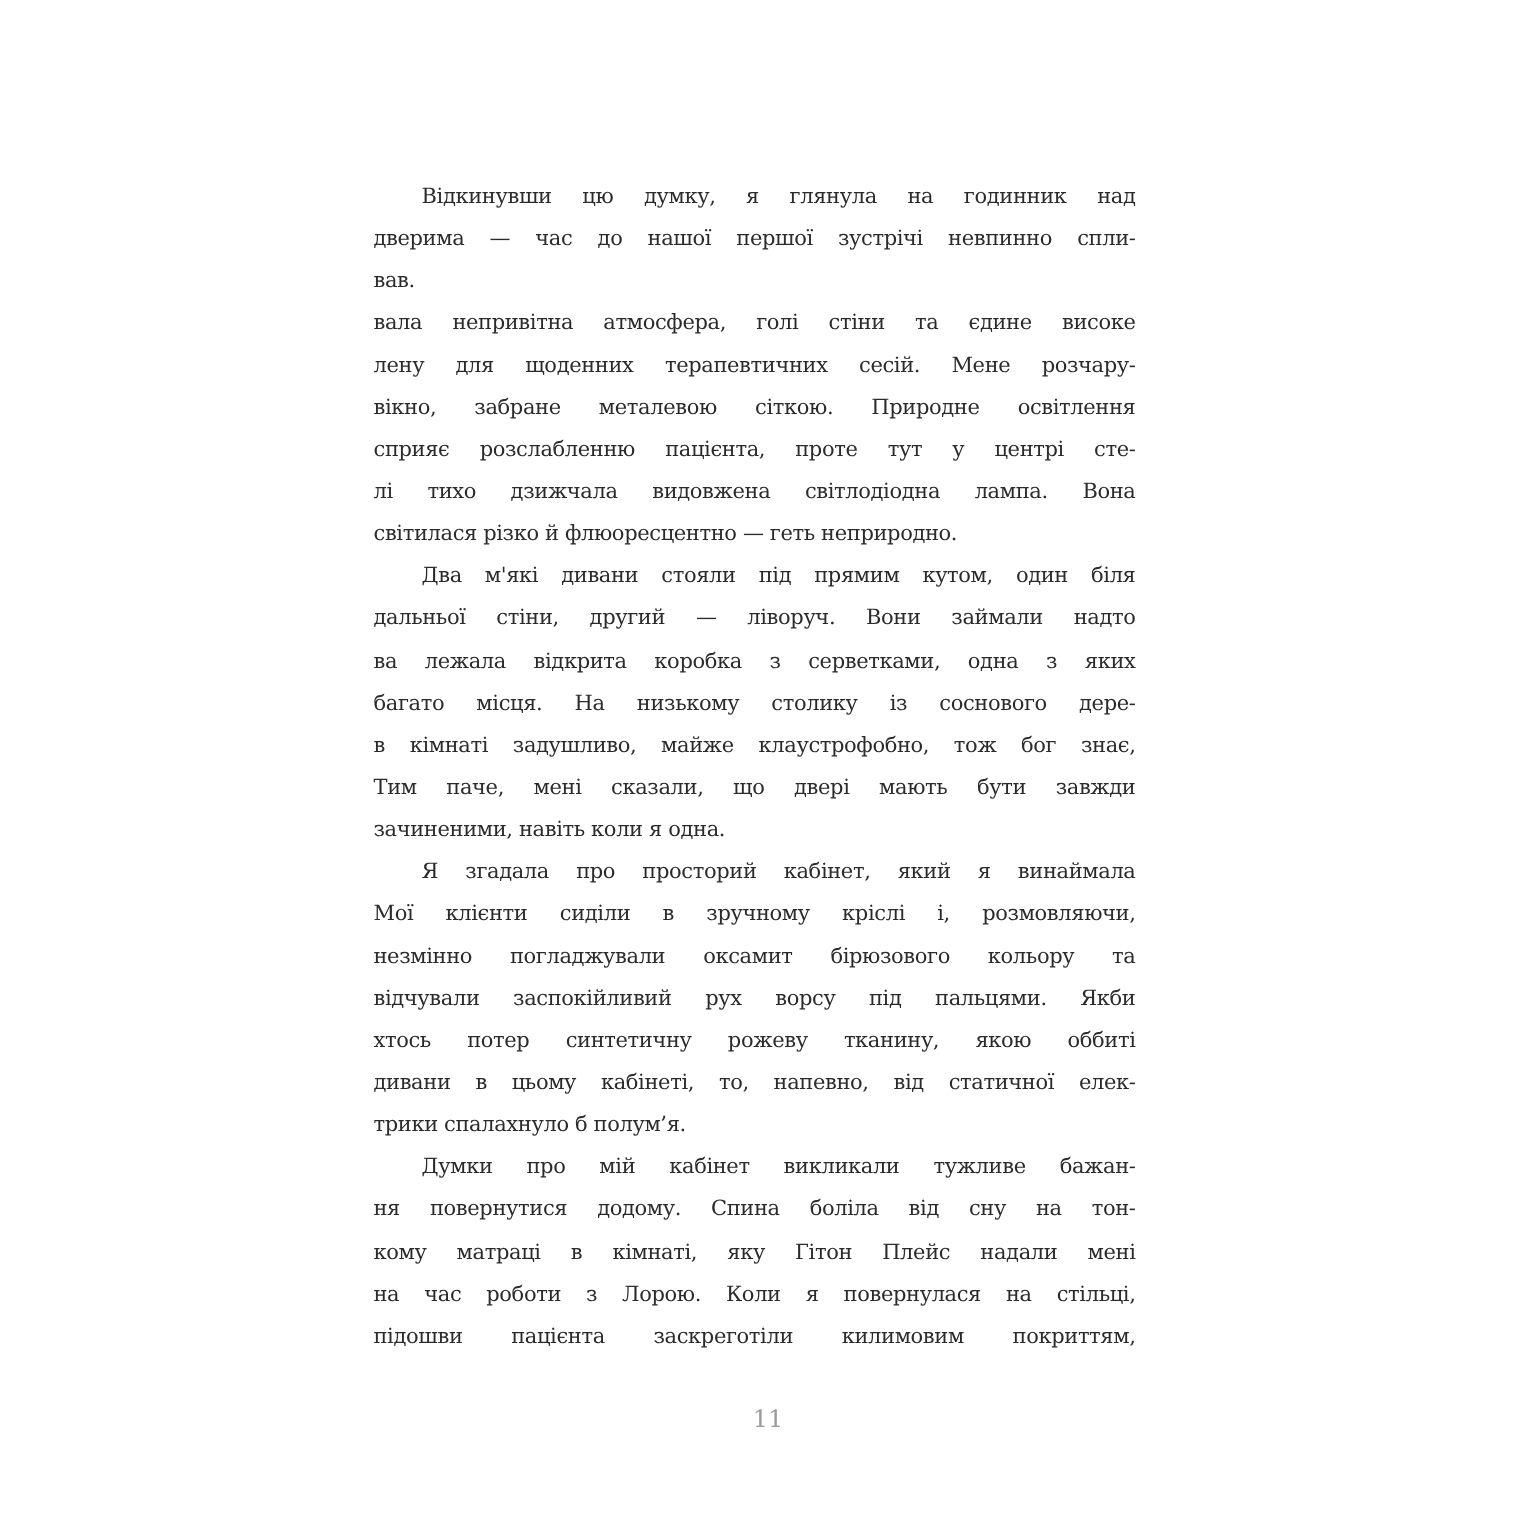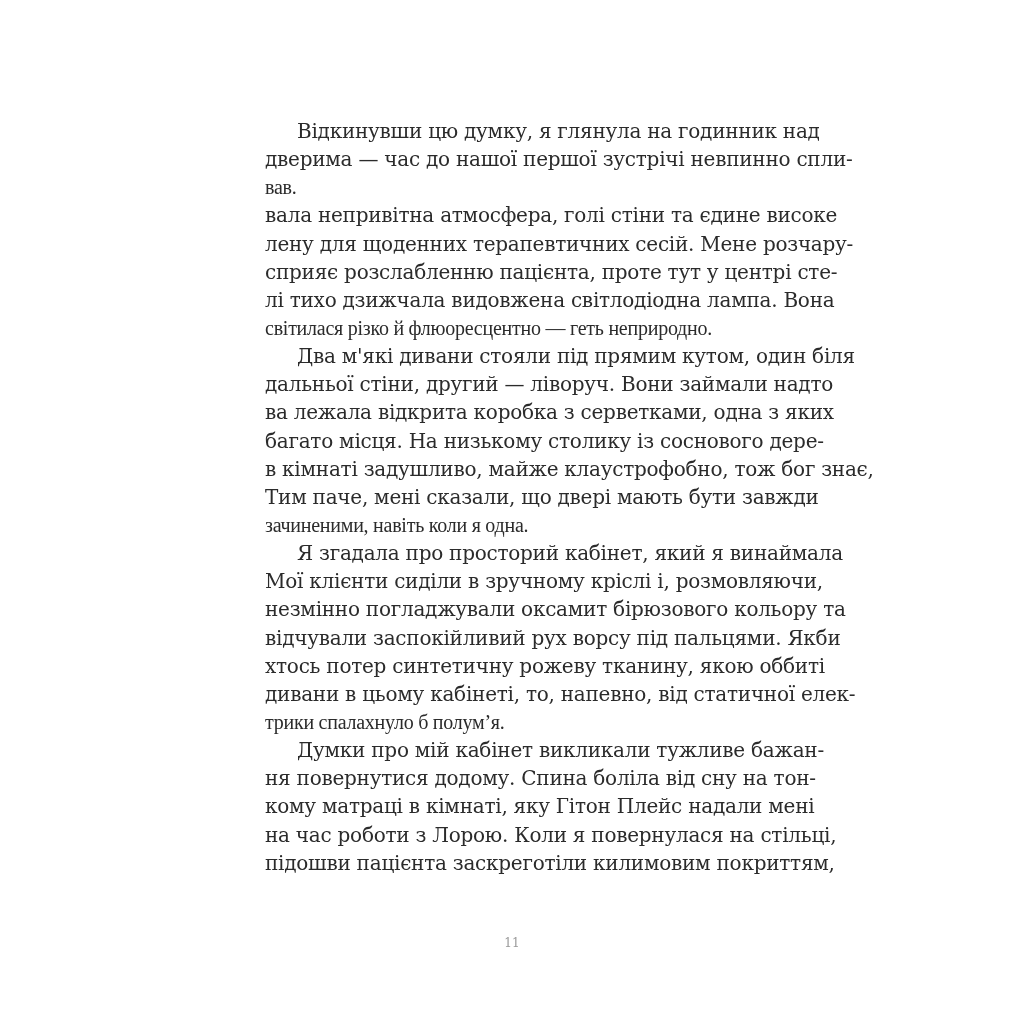--- a/index.html
+++ b/index.html
@@ -14,66 +14,66 @@
       overflow: hidden;
     }
     .page {
       position: absolute;
       left: 0; top: 0;
       width: 1024px; height: 1024px;
       background: #ffffff;
     }
     .text-block {
       position: absolute;
-      left: 265px;
+      left: 249px;
       top: 117px;
       width: 508px;
       font-family: "DejaVu Serif", "Liberation Serif", serif;
-      font-size: 20px;
+      font-size: 14px;
       line-height: 28.15px;
       color: #2b2b2b;
     }
     .line {
       display: block;
       white-space: nowrap;
       text-align: justify;
       text-align-last: justify;
       height: 28.15px;
       letter-spacing: -0.25px;
     }
     .line.last {
       text-align-last: left;
-      font-family: Liberation Serif, serif;
     }
     .line.indent {
       padding-left: 32px;
     }
     .page-number {
       position: absolute;
       left: 0;
       width: 1024px;
       top: 936px;
       text-align: center;
       font-family: "DejaVu Serif", "Liberation Serif", serif;
-      font-size: 12px;
+      font-size: 16px;
       color: #9a9a9a;
     }
   </style>
 </head>
 <body>
 
 <div class="page">
   <div class="text-block">
 
     <span class="line indent">Відкинувши цю думку, я глянула на годинник над</span>
     <span class="line">дверима — час до нашої першої зустрічі невпинно спли-</span>
     <span class="line last">вав.</span>
 
     <span class="line">вала непривітна атмосфера, голі стіни та єдине високе</span>
     <span class="line">лену для щоденних терапевтичних сесій. Мене розчару-</span>
+    <span class="line">вікно, забране металевою сіткою. Природне освітлення</span>
     <span class="line">сприяє розслабленню пацієнта, проте тут у центрі сте-</span>
     <span class="line">лі тихо дзижчала видовжена світлодіодна лампа. Вона</span>
     <span class="line last">світилася різко й флюоресцентно — геть неприродно.</span>
 
     <span class="line indent">Два м'які дивани стояли під прямим кутом, один біля</span>
     <span class="line">дальньої стіни, другий — ліворуч. Вони займали надто</span>
     <span class="line">ва лежала відкрита коробка з серветками, одна з яких</span>
     <span class="line">багато місця. На низькому столику із соснового дере-</span>
     <span class="line">в кімнаті задушливо, майже клаустрофобно, тож бог знає,</span>
     <span class="line">Тим паче, мені сказали, що двері мають бути завжди</span>

